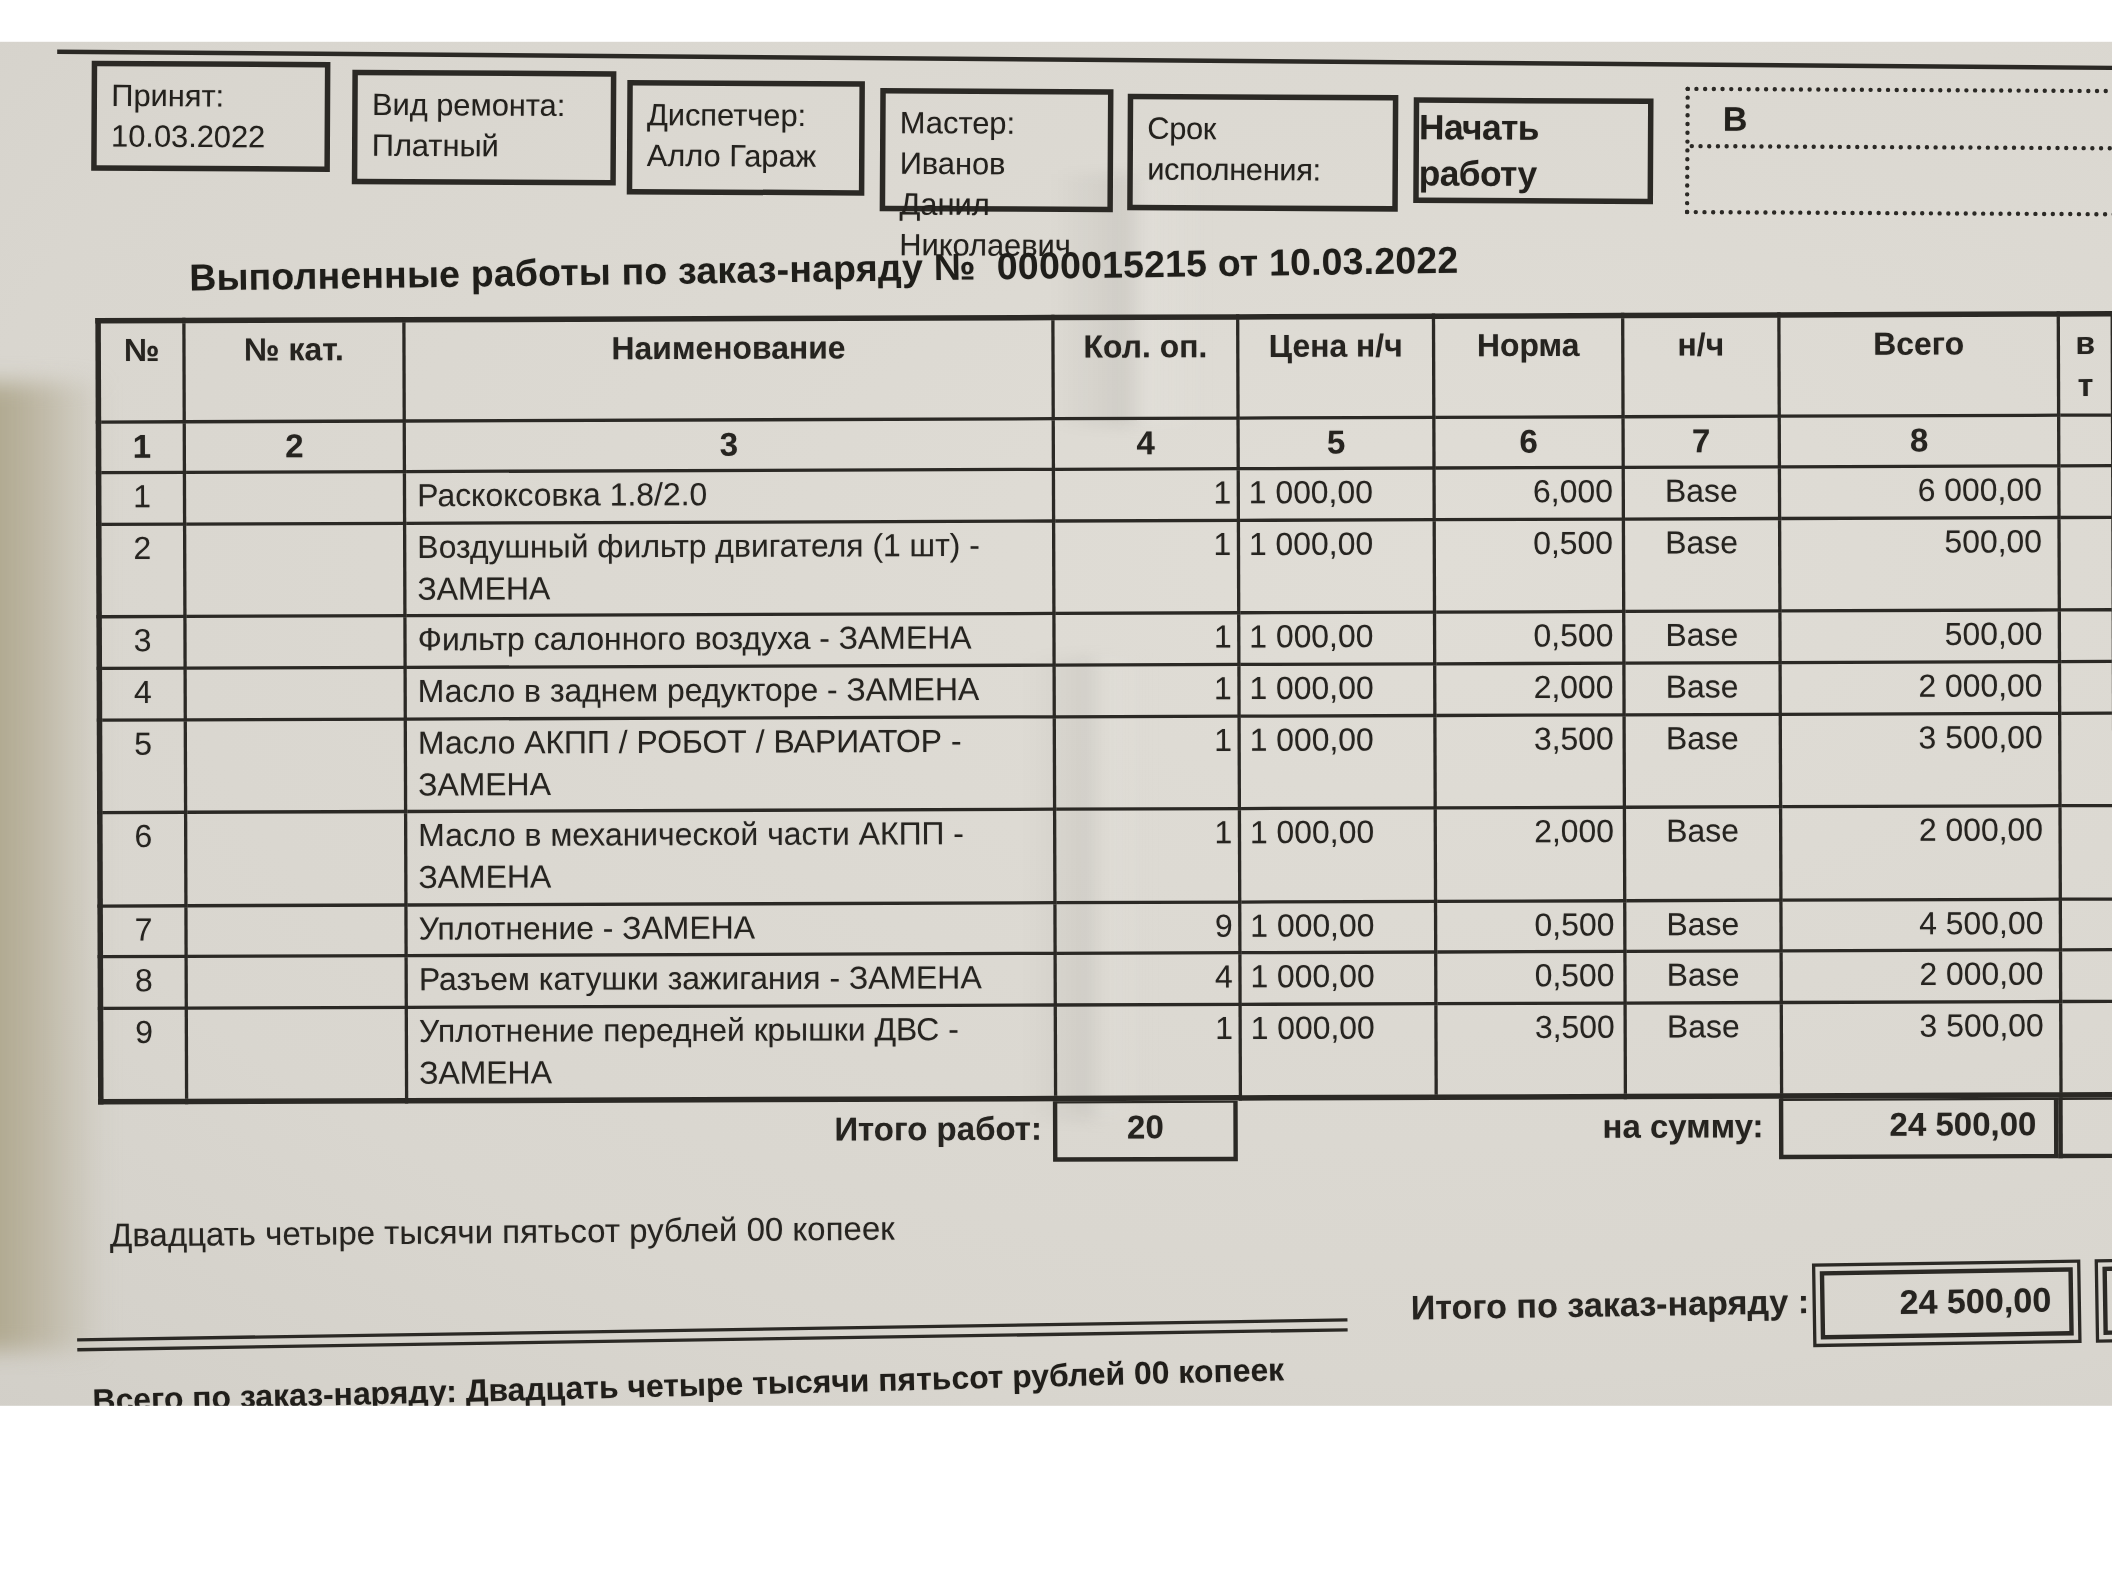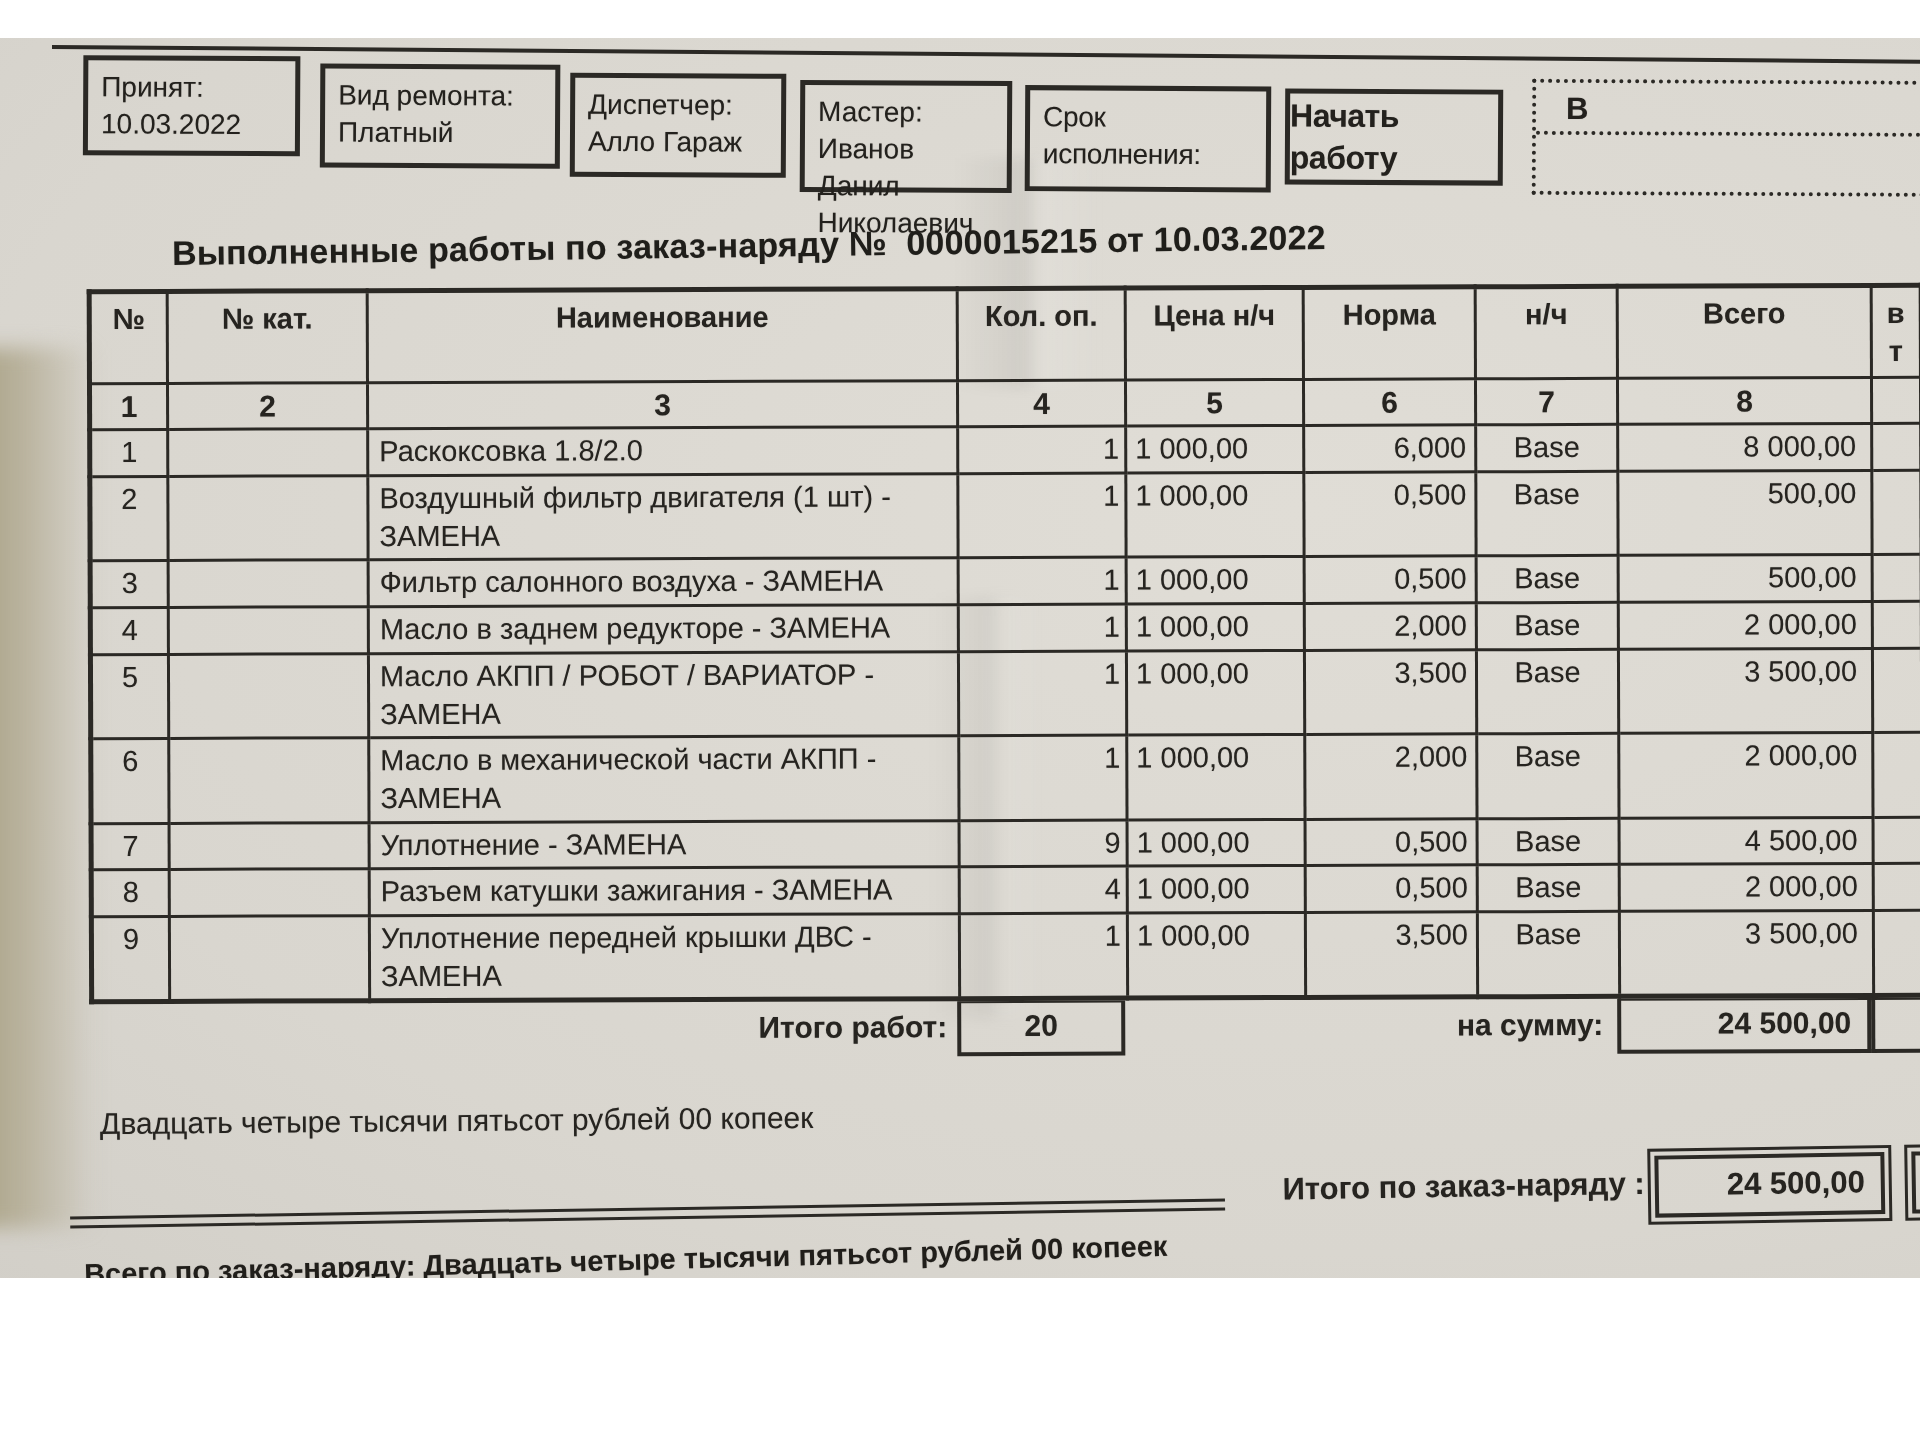--- a/index.html
+++ b/index.html
@@ -165,21 +165,21 @@
         </thead>
         <tbody id="work-rows">
             <tr>
               <td class="c-num">1</td>
               <td class="c-cat"></td>
               <td class="c-name">Раскоксовка 1.8/2.0</td>
               <td class="c-qty">1</td>
               <td class="c-price">1 000,00</td>
               <td class="c-norm">6,000</td>
               <td class="c-nch">Base</td>
-              <td class="c-total">8 000,00</td>
+              <td class="c-total">6 000,00</td>
               <td class="c-cut"></td>
             </tr>
             <tr>
               <td class="c-num">2</td>
               <td class="c-cat"></td>
               <td class="c-name">Воздушный фильтр двигателя (1 шт) - ЗАМЕНА</td>
               <td class="c-qty">1</td>
               <td class="c-price">1 000,00</td>
               <td class="c-norm">0,500</td>
               <td class="c-nch">Base</td>

